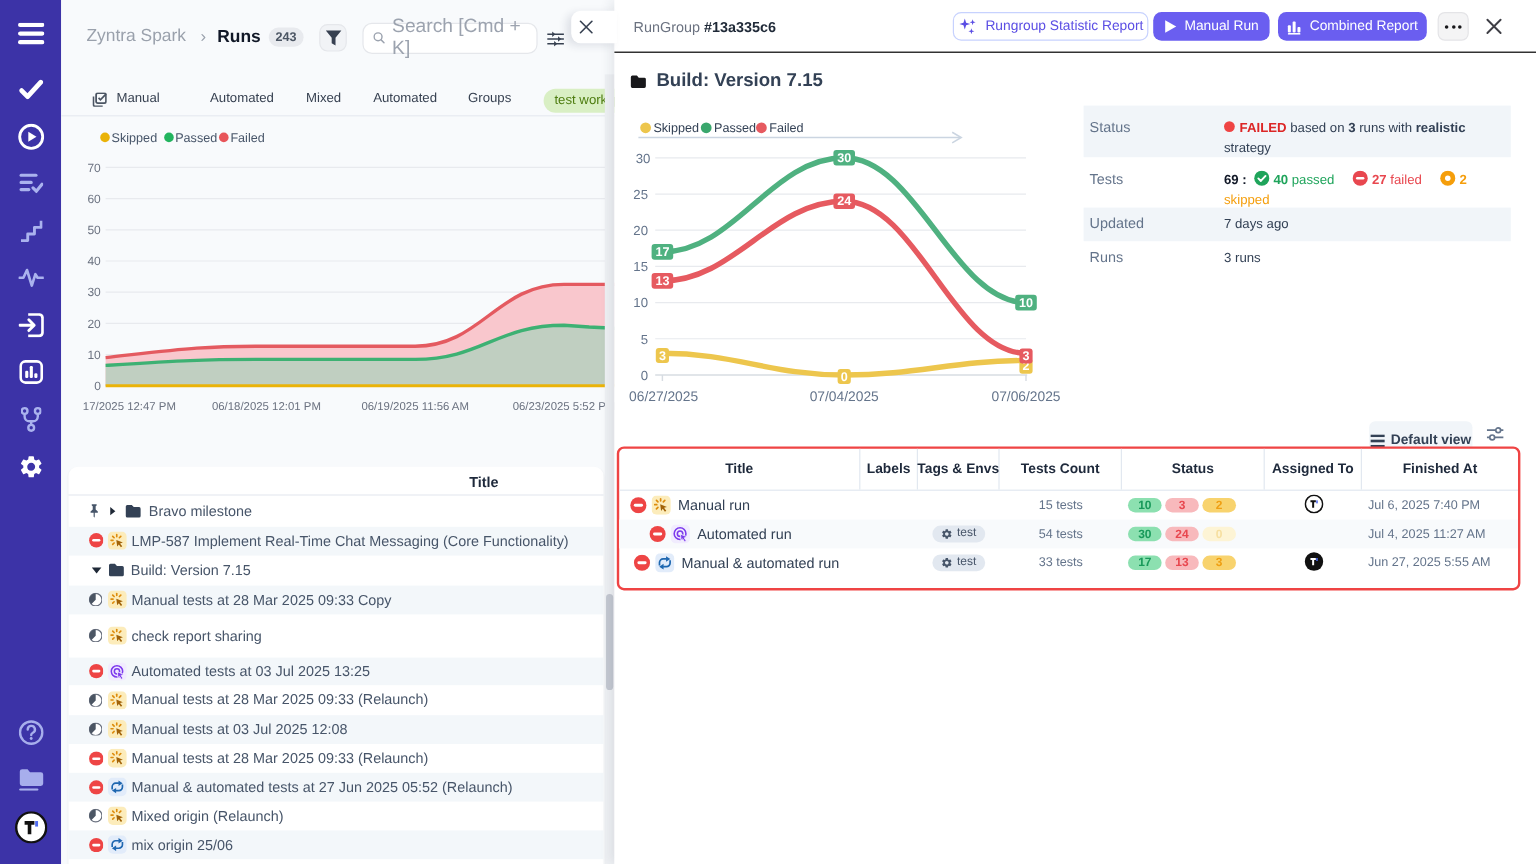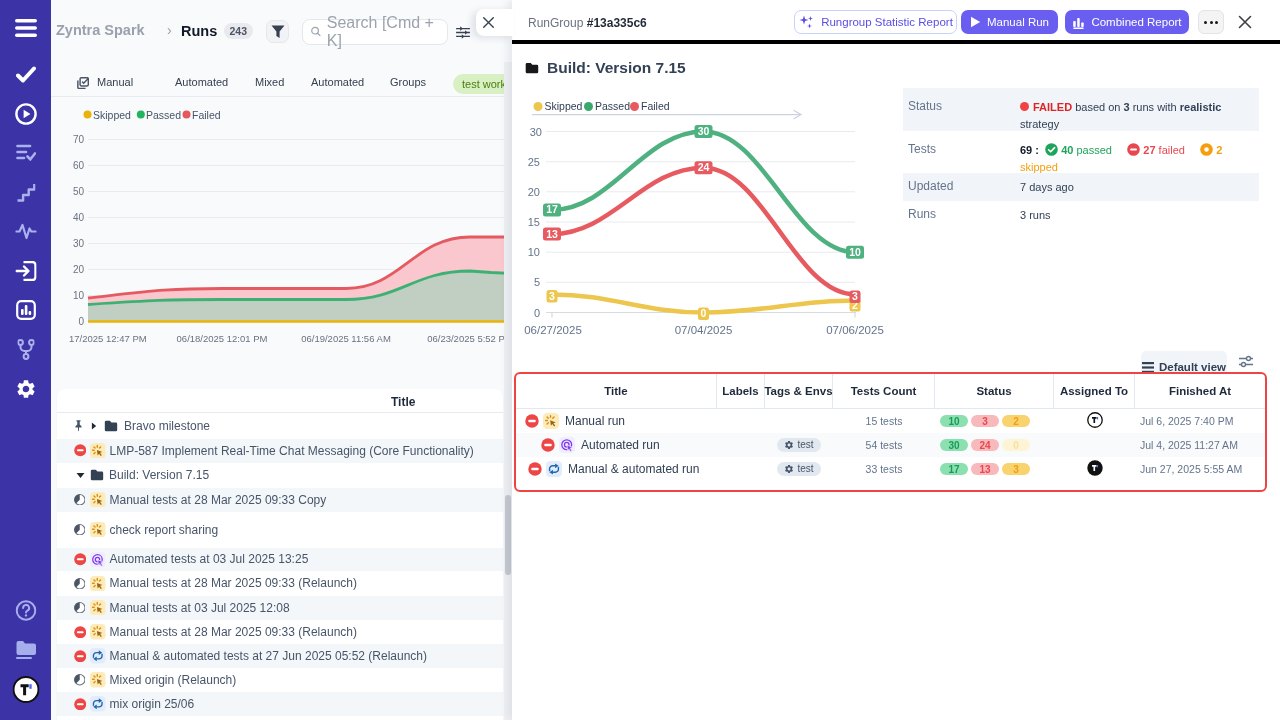--- a/index.html
+++ b/index.html
@@ -13,21 +13,21 @@
 .crumb{position:absolute;top:19px;font-size:19px}
 #tabs{position:absolute;left:0;top:62px;width:461px;height:35px;border-bottom:1px solid #e7eaf0;font-size:11px;color:#374151}
 #tabs span{position:absolute;top:14px}
 
 #card{position:absolute;left:6px;top:389px;width:446px;height:331px;background:#fff;border-radius:8px 8px 0 0;box-shadow:0 1px 2px rgba(16,24,40,.06)}
 .lrow{position:absolute;left:0;width:446px;display:flex;align-items:center;font-size:12px;color:#475569;white-space:nowrap}
 .lrow.alt{background:#f3f7fa}
 .lrow svg{flex:0 0 auto}
 
 #rpanel{position:absolute;left:512px;top:0;width:768px;height:720px;background:#fff;box-shadow:-4px 0 9px rgba(30,40,70,.09)}
-#rhead{position:absolute;left:0;top:0;width:768px;height:44px;border-bottom:4px solid #000000}
+#rhead{position:absolute;left:0;top:0;width:768px;height:44px;border-bottom:1px solid #000000}
 .btn{position:absolute;top:10px;height:24px;border-radius:7px;font-size:11.5px;white-space:nowrap;display:flex;align-items:center;justify-content:center;gap:6px}
 .btn.purple{background:#6a5ef0;color:#fff}
 .btn.outline{background:#fff;border:1px solid #c7d2fe;color:#5b4ee4}
 #xnotch{position:absolute;left:476px;top:9px;width:38px;height:27px;background:#fff;border-radius:8px 0 0 8px;box-shadow:-4px 2px 7px rgba(30,40,70,.12);z-index:5}
 
 #info{position:absolute;top:88px;width:356px;font-size:12px;color:#334155}
 .irow{display:flex}
 .irow.alt{background:#f1f5f9}
 .ilab{width:117px;padding:11px 0 0 5px;color:#64748b}
 .ival{width:239px;padding:11px 0 10px 0;line-height:17px;font-size:11px}
@@ -106,21 +106,21 @@
     </svg>
 <svg style="top:676px" width="27" height="27" viewBox="0 0 27 27">
       <circle cx="13.5" cy="13.5" r="12.5" fill="#fff"></circle>
       <circle cx="13.5" cy="13.5" r="12.5" fill="none" stroke="#111" stroke-width="2"></circle>
       <path d="M8 8.2 h8.2 v3 h-2.6 v8 h-3 v-8 H8z" fill="#111"></path>
       <rect x="16.8" y="8.2" width="2.4" height="4.6" fill="#4f6bf0"></rect>
     </svg>
 </div>
 <div id="lpanel">
 <div id="lhead">
-<span class="crumb" style="left:5px;top:22px;color:#9aa1ac;font-weight:700;font-size:14.5px">Zyntra Spark</span>
+<span class="crumb" style="left:21px;top:22px;color:#9aa1ac;font-weight:400;font-size:14.5px">Zyntra Spark</span>
 <span class="crumb" style="left:116px;color:#9aa1ac;font-size:14px;top:22px">›</span>
 <span class="crumb" style="left:130px;color:#111827;font-weight:bold;font-size:14.5px;top:22.5px">Runs</span>
 <span style="position:absolute;left:173px;top:23px;background:#e8eaee;border-radius:8px;padding:2px 5.5px;font-size:10.5px;color:#4b5563;font-weight:600">243</span>
 <div style="position:absolute;left:215px;top:20px;width:23px;height:23px;background:#f1f3f6;border:1px solid #e5e7eb;border-radius:7px;display:flex;align-items:center;justify-content:center">
 <svg width="14" height="14" viewBox="0 0 14 14">
           <path d="M0.5 0.5 h13 L8.6 6.5 V13 L5.4 11 V6.5 Z" fill="#374151"></path>
         </svg>
       </div>
 <div style="position:absolute;left:251px;top:18.5px;width:146px;height:26px;background:#fff;border:1px solid #e5e7eb;border-radius:8px;display:flex;align-items:center;padding:0 8px;gap:6px">
 <svg width="11" height="11" viewBox="0 0 13 13">

